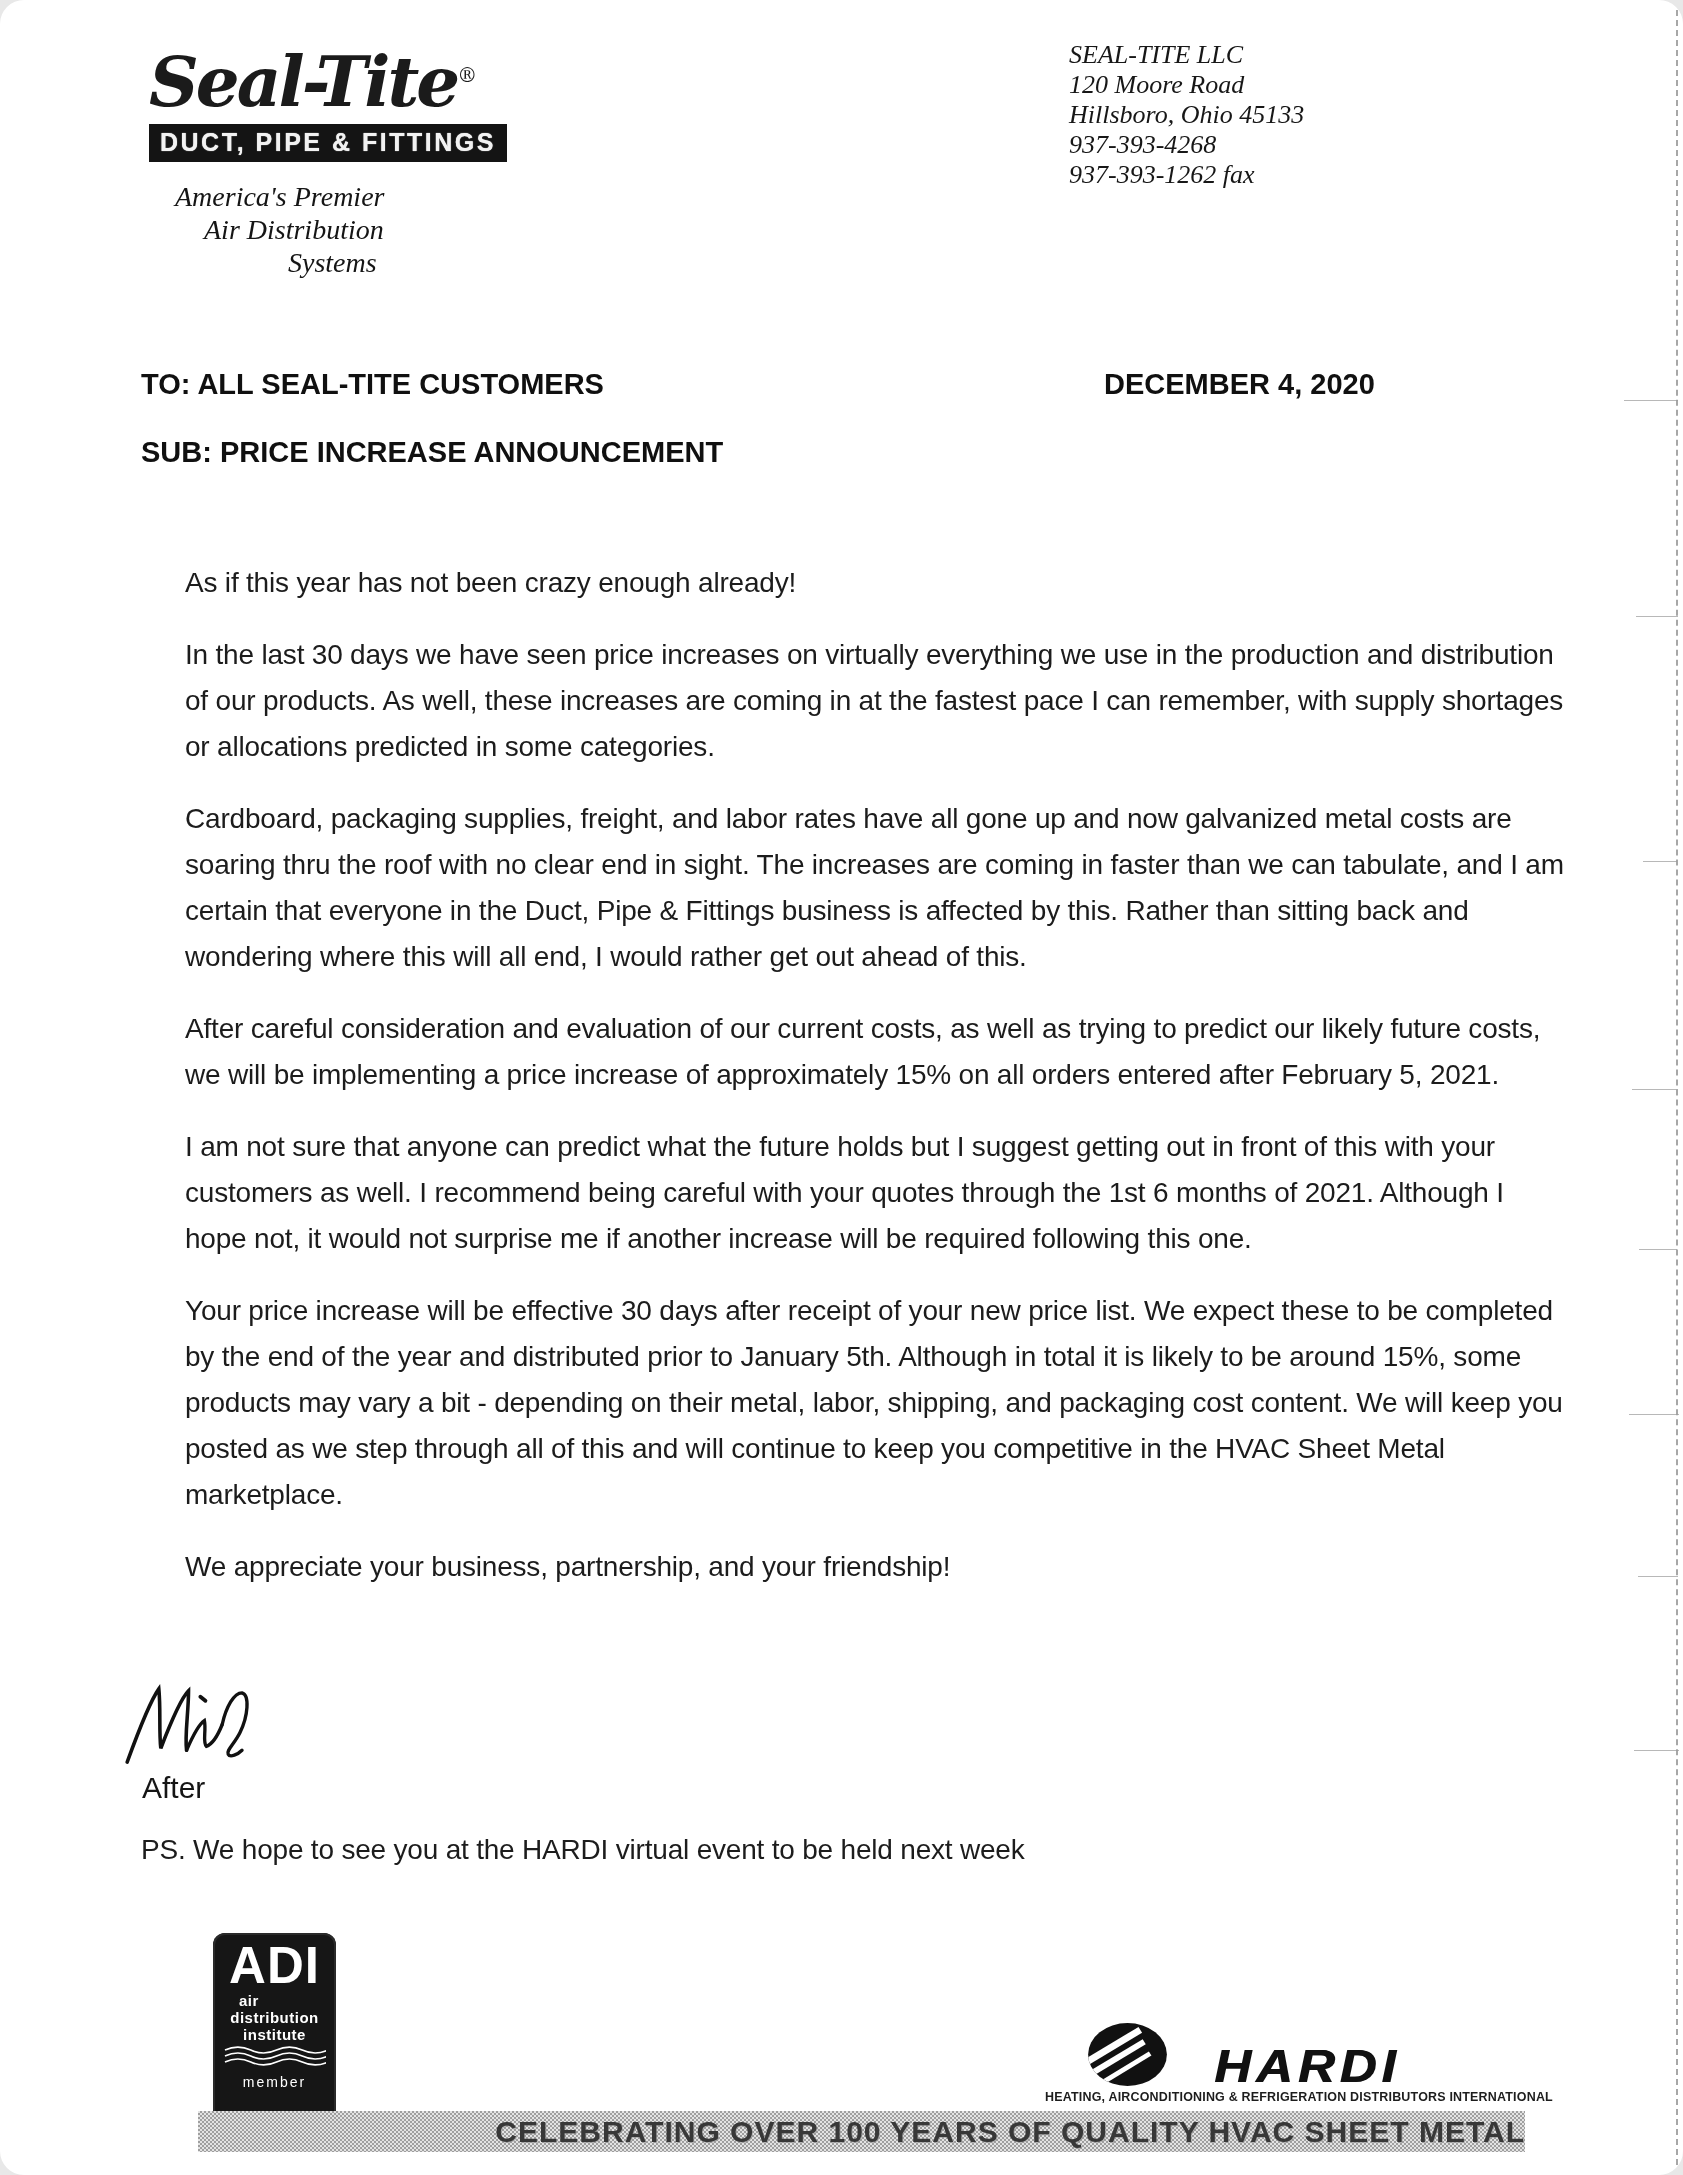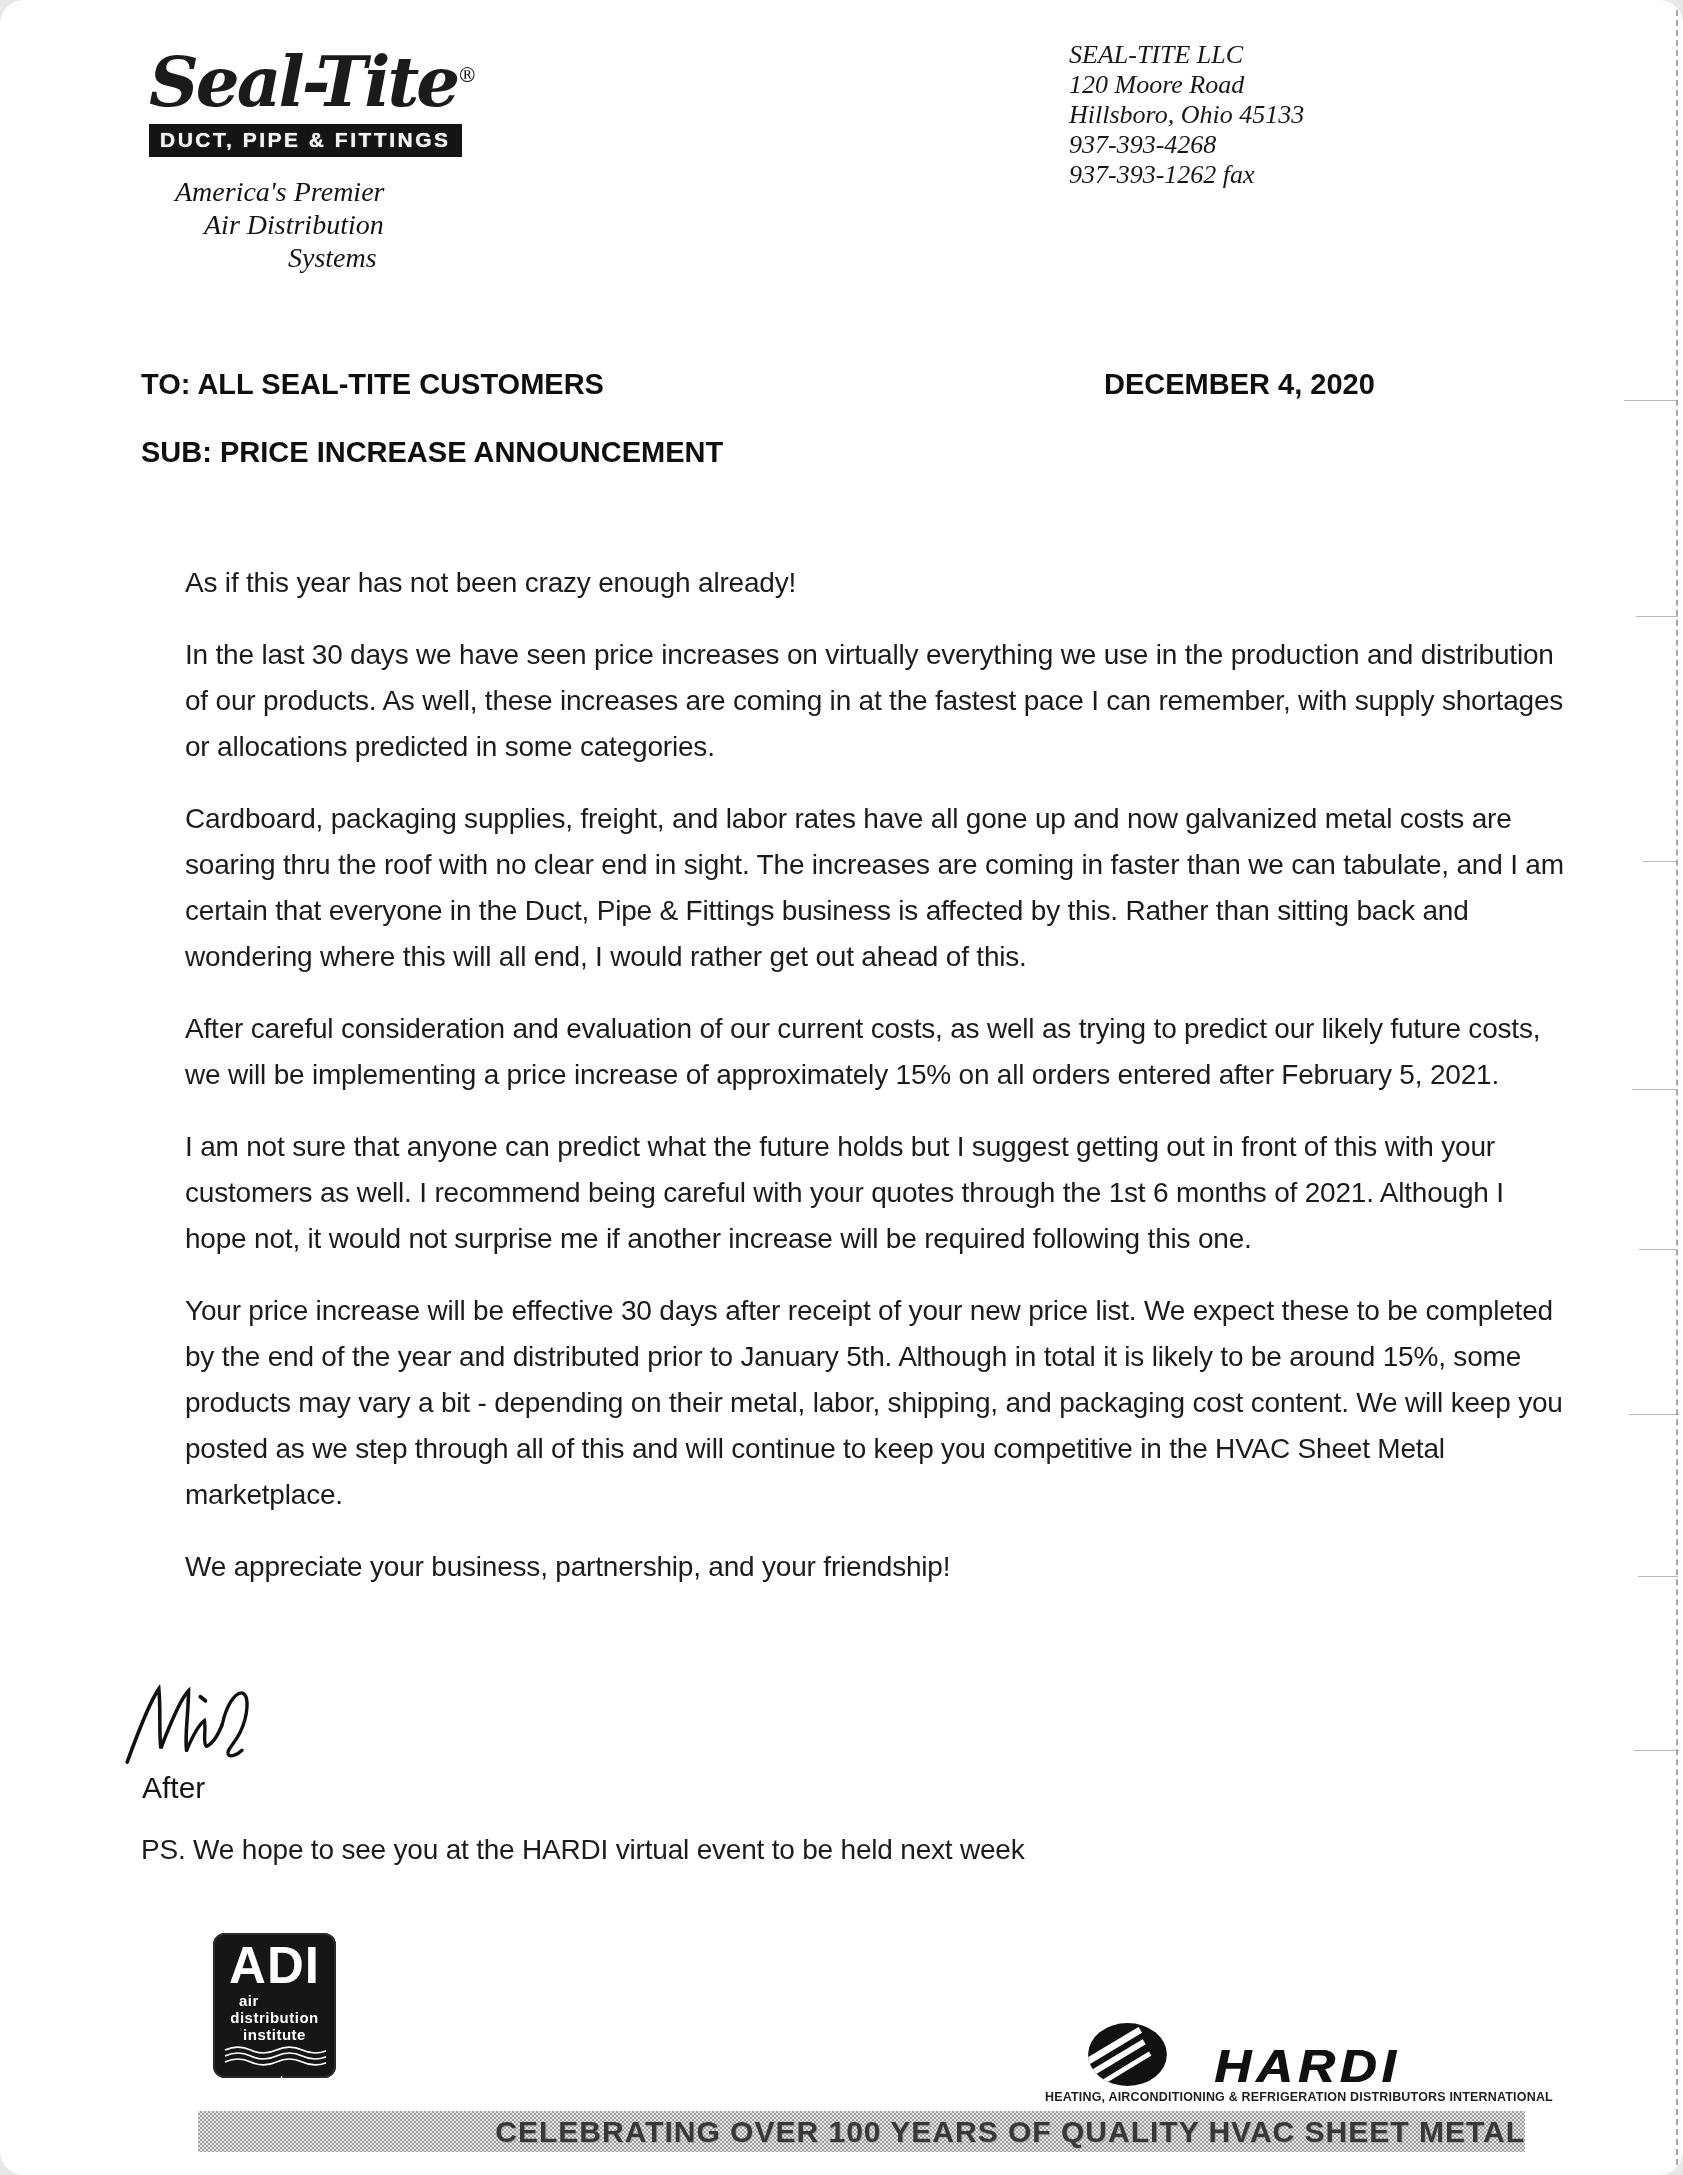--- a/index.html
+++ b/index.html
@@ -49,21 +49,21 @@
     vertical-align: super;
     letter-spacing: 0;
     font-style: normal;
     font-weight: 400;
   }
   .brand-banner {
     display: inline-block;
     background: #141414;
     color: #f2f2f2;
     font-weight: 700;
-    font-size: 21px;
+    font-size: 25px;
     letter-spacing: 2.5px;
     padding: 4px 11px 5px 11px;
     margin-top: 1px;
     white-space: nowrap;
     text-shadow: 0 0 1px #fff;
   }
   .brand-tagline {
     margin-top: 18px;
     font-family: "Liberation Serif", serif;
     font-style: italic;
@@ -130,21 +130,21 @@
     left: 141px; top: 1834px;
     font-size: 28px;
     letter-spacing: -0.2px;
     color: #1c1c1c;
   }
 
   
   .adi-logo {
     position: absolute;
     left: 213px; top: 1933px;
-    width: 123px; height: 145px;
+    width: 123px; height: 189px;
     background: #161616;
     border-radius: 12px;
     color: #fff;
     text-align: center;
     padding-top: 6px;
     box-shadow: 0 0 0 2px #2a2a2a inset;
   }
   .adi-acronym {
     font-size: 51px;
     font-weight: 700;

